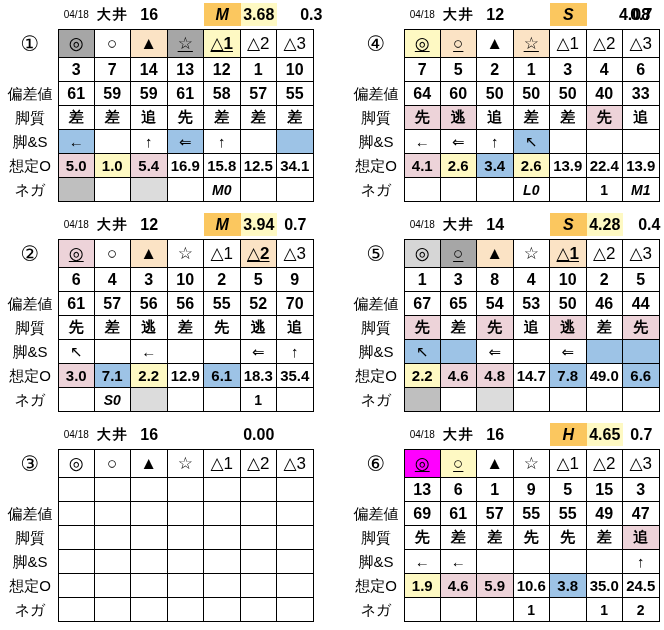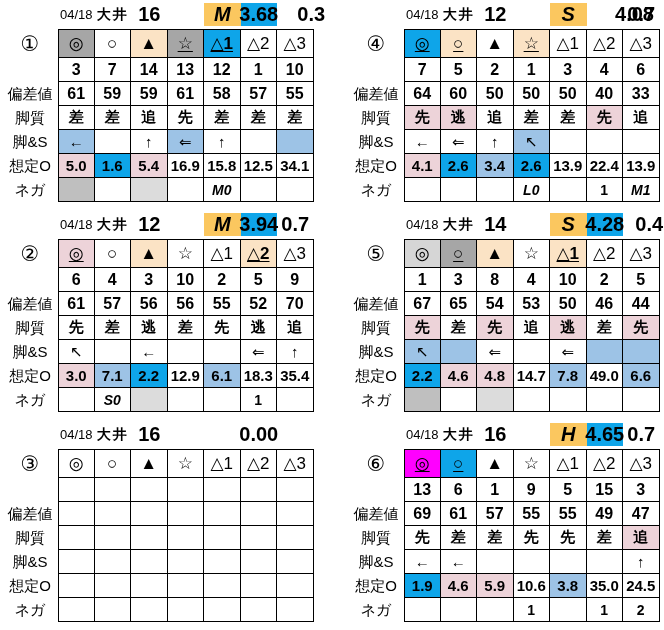--- a/index.html
+++ b/index.html
@@ -4,22 +4,22 @@
 <style>
   html,body{margin:0;padding:0;background:#fff;}
   body{font-family:"Liberation Sans","DejaVu Sans",sans-serif;color:#000;}
   .page{position:relative;width:664px;height:630px;background:#fff;overflow:hidden;}
   .block{position:absolute;width:314px;}
   #t0{left:2px;top:3px}  #t3{left:348px;top:3px}
   #t1{left:2px;top:213px} #t4{left:348px;top:213px}
   #t2{left:2px;top:423px} #t5{left:348px;top:423px}
 
   .hdr{display:grid;grid-template-columns:56px repeat(7,36.5px);height:23px;margin-bottom:3px;}
-  .hd{display:flex;align-items:center;justify-content:center;font-weight:bold;font-size:20px;white-space:nowrap;}
-  .h-date{font-weight:normal;font-size:13px;}
+  .hd{display:flex;align-items:center;justify-content:center;font-weight:bold;font-size:16px;white-space:nowrap;}
+  .h-date{font-weight:normal;font-size:10px;}
   .h-venue{font-size:14px;letter-spacing:2px;}
   .h-class{font-style:italic;}
 
   .grid{display:grid;grid-template-columns:56px repeat(7,36.5px);grid-template-rows:29px repeat(6,24px);}
   .lbl{display:flex;align-items:center;justify-content:center;font-size:15px;white-space:nowrap;}
   .circ{font-size:21px;}
   .c{display:flex;align-items:center;justify-content:center;border-right:1px solid #000;border-bottom:1px solid #000;overflow:hidden;white-space:nowrap;}
   .bl{border-left:1px solid #000;}
   .bt{border-top:1px solid #000;}
 
@@ -27,21 +27,21 @@
   .r-num,.r-hen{font-size:16px;font-weight:bold;}
   .r-kyaku{font-size:15px;font-weight:600;}
   .r-ashi{font-size:15px;}
   .r-sotei{font-size:15px;font-weight:600;}
   .r-nega{font-size:14px;font-weight:bold;}
 
   .u{text-decoration:underline;text-underline-offset:2px;}
   .b{font-weight:bold;}
   .it{font-style:italic;}
 
-  .bg-yellow{background:#0ea5e9;}
+  .bg-yellow{background:#fef9c3;}
   .bg-orange{background:#fbc75f;}
   .bg-cream{background:#fbe3c5;}
   .bg-pink{background:#edd3d9;}
   .bg-blue{background:#9dc3e6;}
   .bg-gray{background:#a6a6a6;}
   .bg-lightgray{background:#d6d6d6;}
   .bg-magenta{background:#ff00ff;}
   .bg-negagray{background:#bfbfbf;}
   .bg-negalight{background:#dcdcdc;}
 </style>
@@ -94,21 +94,21 @@
         <div class="lbl">脚&amp;S</div>
         <div class="c r-ashi bg-blue bl">←</div>
         <div class="c r-ashi"></div>
         <div class="c r-ashi">↑</div>
         <div class="c r-ashi bg-blue">⇐</div>
         <div class="c r-ashi">↑</div>
         <div class="c r-ashi"></div>
         <div class="c r-ashi bg-blue"></div>
         <div class="lbl">想定O</div>
         <div class="c r-sotei bg-pink bl">5.0</div>
-        <div class="c r-sotei bg-yellow">1.6</div>
+        <div class="c r-sotei bg-yellow">1.0</div>
         <div class="c r-sotei bg-pink">5.4</div>
         <div class="c r-sotei">16.9</div>
         <div class="c r-sotei">15.8</div>
         <div class="c r-sotei">12.5</div>
         <div class="c r-sotei">34.1</div>
         <div class="lbl">ネガ</div>
         <div class="c r-nega bg-negagray bl"></div>
         <div class="c r-nega"></div>
         <div class="c r-nega bg-negalight"></div>
         <div class="c r-nega"></div>

